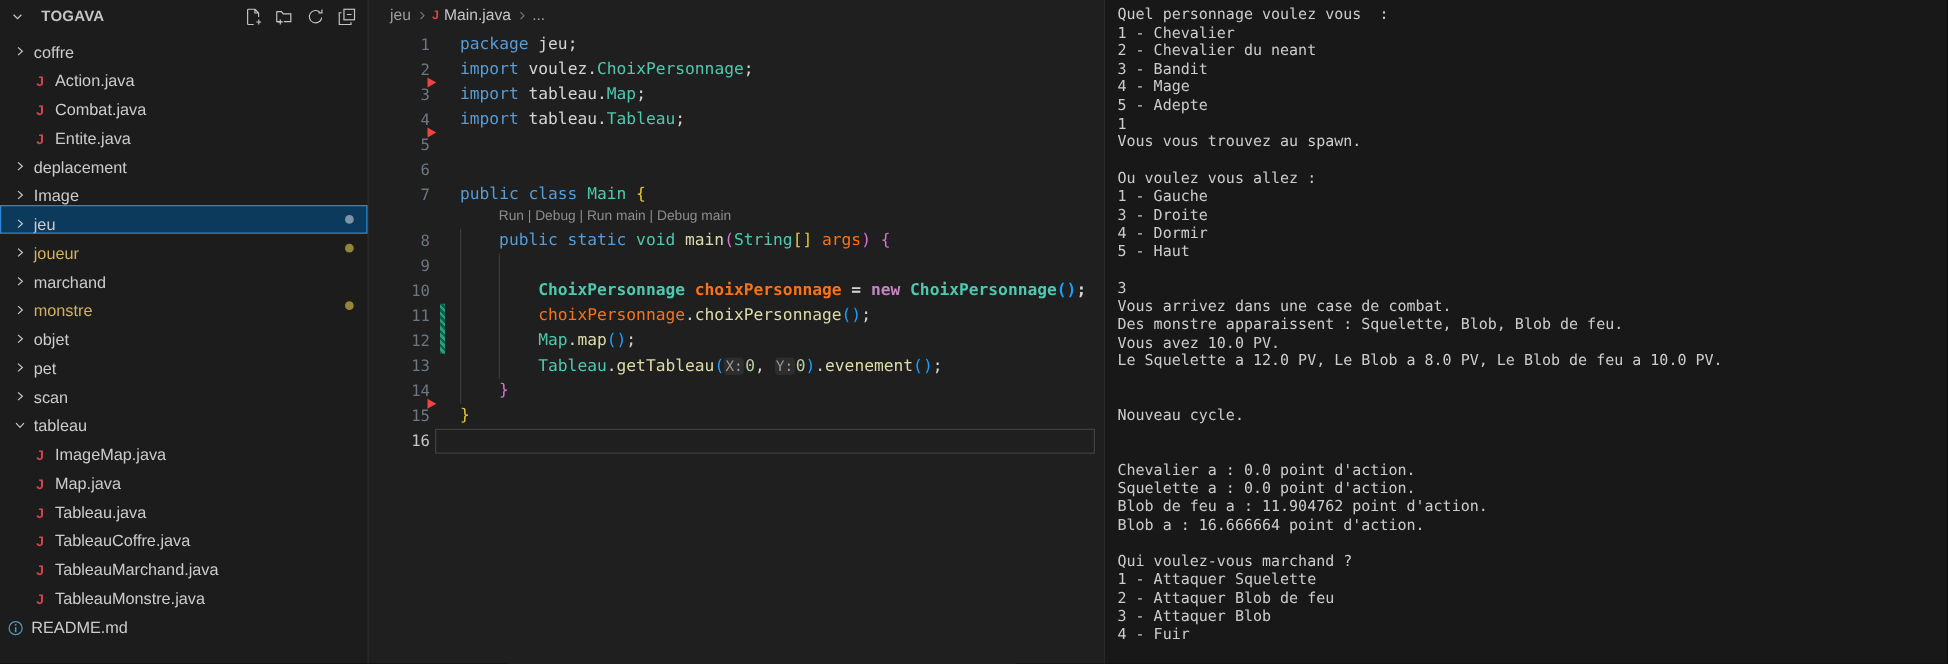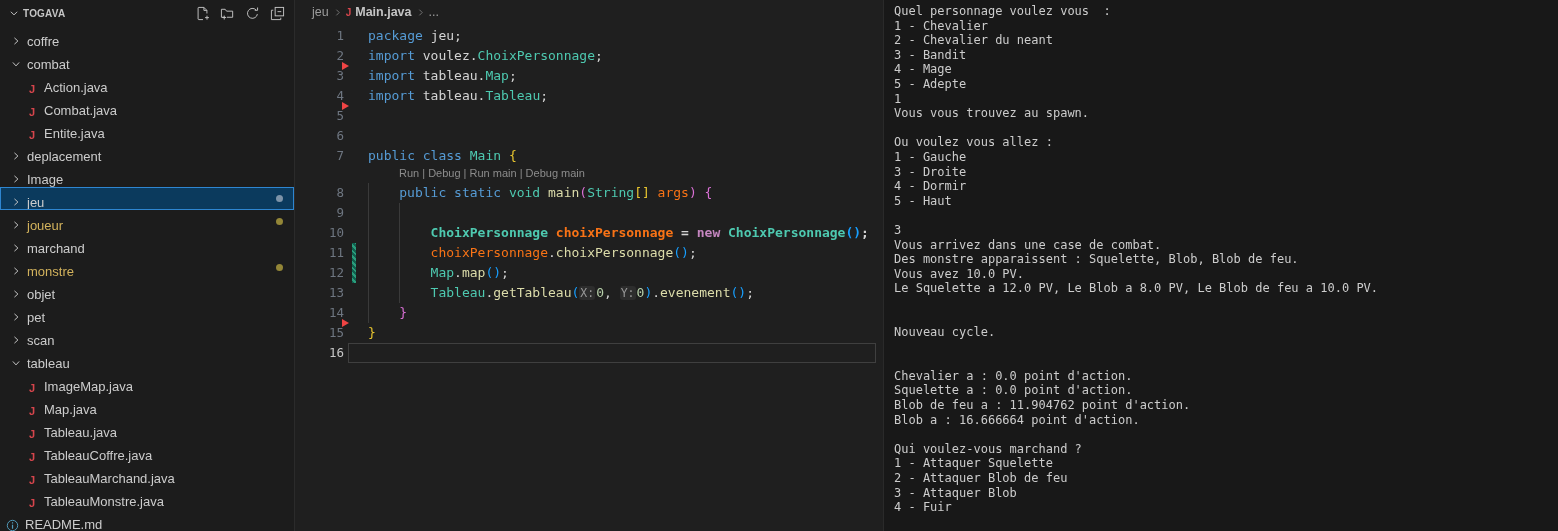--- a/index.html
+++ b/index.html
@@ -4,39 +4,39 @@
 <style>
   html,body{margin:0;padding:0;background:#000;}
   .app{position:relative;width:1558px;height:531px;background:#1f1f1f;overflow:hidden;
        font-family:"Liberation Sans",sans-serif;-webkit-font-smoothing:antialiased;}
 
   
   .sidebar{position:absolute;left:0;top:0;width:295px;height:531px;background:#1c1c1c;
            border-right:1px solid #2b2b2b;box-sizing:border-box;}
   .sb-header{height:26px;display:flex;align-items:center;padding-left:7px;color:#cccccc;}
   .sb-header .twist{width:14px;height:14px;display:flex;align-items:center;justify-content:center;}
-  .sb-title{font-size:10px;font-weight:bold;letter-spacing:.2px;margin-left:2px;color:#c5c5c5;}
+  .sb-title{font-size:12px;font-weight:bold;letter-spacing:.2px;margin-left:12px;color:#c5c5c5;}
   .sb-actions{margin-left:auto;display:flex;gap:9px;padding-right:9px;}
   .sb-actions .abtn{width:16px;height:16px;display:flex;align-items:center;justify-content:center;cursor:pointer;}
   .row{height:23px;display:flex;align-items:flex-end;font-size:13px;color:#cccccc;
        position:relative;box-sizing:border-box;white-space:nowrap;}
   .row.selected{background:#0b3a5d;outline:1px solid #2e86d1;outline-offset:-1px;}
   .row .chev{width:16px;height:16px;margin-left:8px;display:flex;align-items:center;justify-content:center;flex:0 0 auto;}
   .row .lbl{margin-left:3px;}
   .row .ficon{width:14px;margin-left:25px;flex:0 0 auto;text-align:center;font-weight:bold;font-size:11px;}
   .row .ficon.root{margin-left:6px;}
   .row .ficon + .lbl{margin-left:5px;}
   .jico{color:#d6454c;font-weight:bold;font-family:"Liberation Sans",sans-serif;}
   .dot{position:absolute;right:11px;top:8px;width:7px;height:7px;border-radius:50%;}
 
   
   .editor{position:absolute;left:296px;top:0;width:587px;height:531px;background:#1f1f1f;overflow:hidden;}
   .breadcrumb{height:24px;display:flex;align-items:center;padding-left:16px;font-size:12.5px;color:#9d9d9d;gap:4px;}
   .breadcrumb .bc-sep{display:flex;align-items:center;color:#7a7a7a;}
-  .breadcrumb .bc-file{color:#c5c5c5;font-weight:bold;}
+  .breadcrumb .bc-file{color:#c5c5c5;}
   .breadcrumb .bc-jico{font-size:10px;}
   .code{position:relative;font-family:"DejaVu Sans Mono","Liberation Mono",monospace;
         font-size:13px;padding-top:2px;}
   .cline{height:20px;line-height:20px;display:flex;white-space:pre;}
   .cline .ln{width:48px;flex:0 0 auto;text-align:right;color:#6e7681;font-size:12.5px;}
   .cline .gut{width:24px;flex:0 0 auto;}
   .cline .src{flex:1;}
   .cline.cur .ln{color:#c6c6c6;}
   .codelens{height:17px;line-height:15px;padding-left:103px;font-size:11px;color:#8c8c8c;
             font-family:"Liberation Sans",sans-serif;}
@@ -102,28 +102,20 @@
         </span>
     </div>
     <div id="file-tree">
         <div class="row">
           <span class="chev">
             <svg width="10" height="10" viewBox="0 0 16 16">
               <path d="M5.5 3l5.5 5-5.5 5" fill="none" stroke="#c5c5c5" stroke-width="1.6"></path>
             </svg>
           </span>
           <span class="lbl">coffre</span>
-        </div>
-        <div class="row">
-          <span class="chev">
-            <svg width="10" height="10" viewBox="0 0 16 16">
-              <path d="M3 5.5l5 5.5 5-5.5" fill="none" stroke="#c5c5c5" stroke-width="1.6"></path>
-            </svg>
-          </span>
-          <span class="lbl">combat</span>
         </div>
         <div class="row">
           <span class="ficon jico">J</span>
           <span class="lbl">Action.java</span>
         </div>
         <div class="row">
           <span class="ficon jico">J</span>
           <span class="lbl">Combat.java</span>
         </div>
         <div class="row">

